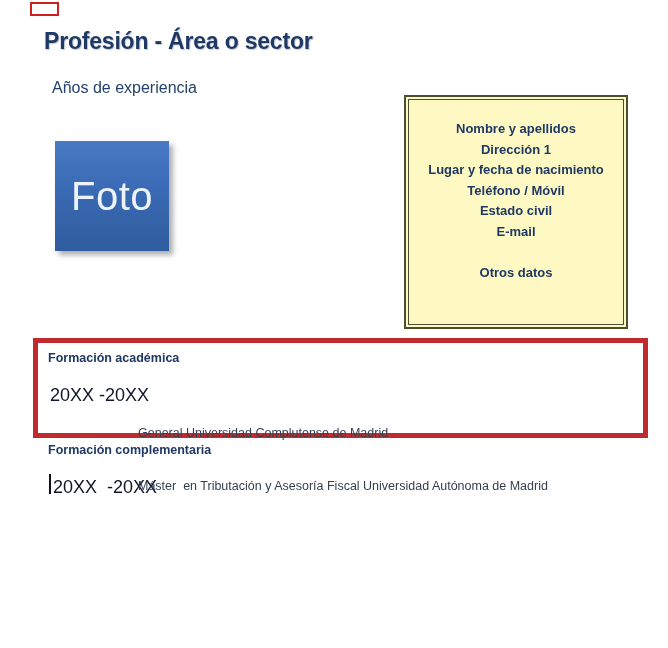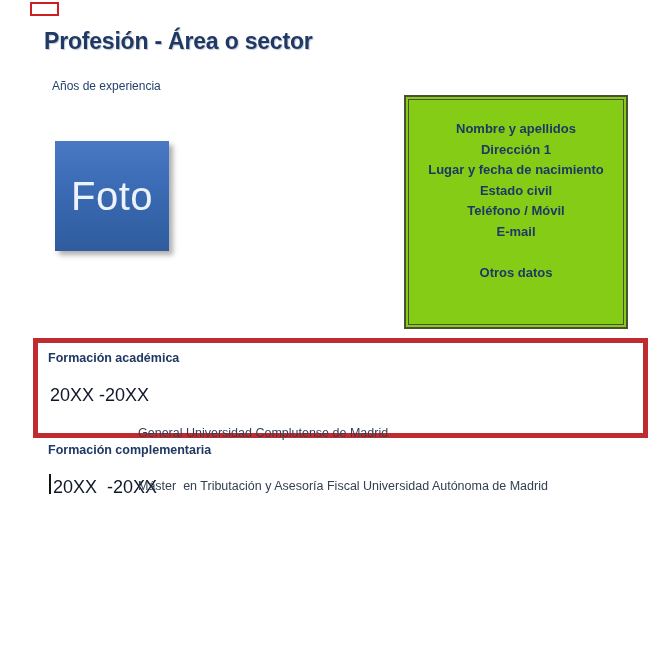--- a/index.html
+++ b/index.html
@@ -18,39 +18,39 @@
   
   .page-title{
     left:44px;top:28px;
     font-size:23px;font-weight:bold;color:#1F3864;
     letter-spacing:-0.2px;
     text-shadow:1px 1px 1px rgba(31,56,100,0.28);
     white-space:pre;
   }
   .experience-label{
     left:52px;top:79px;
-    font-size:12px;font-weight:500;color:#24426B;white-space:pre;
+    font-size:16px;font-weight:500;color:#24426B;white-space:pre;
   }
 
   
   .photo-box{
     left:55px;top:141px;width:114px;height:110px;
     background:linear-gradient(180deg,#4A79C4 0%,#3A6AB3 45%,#2F5C9E 100%);
     box-shadow:4px 4px 5px rgba(110,110,110,0.55);
     display:flex;align-items:center;justify-content:center;
   }
   .photo-label{
     color:#EDF3FB;font-size:40px;font-weight:400;letter-spacing:0.5px;
   }
 
   
   .contact-box{
     left:404px;top:95px;width:224px;height:234px;
     border:2px solid #4C5033;padding:2px;box-sizing:border-box;
-    background:#84cc16;
+    background:#fef9c3;
   }
   .contact-inner{
     width:100%;height:100%;box-sizing:border-box;
     border:1px solid #4C5033;
     padding-top:19px;text-align:center;
   }
   .contact-line{
     font-size:13px;font-weight:bold;color:#1F3864;
     line-height:20.5px;white-space:pre;
   }
@@ -98,22 +98,22 @@
 
 <div class="abs photo-box">
   <span class="photo-label">Foto</span>
 </div>
 
 <div class="abs contact-box">
   <div class="contact-inner">
     <div class="contact-line">Nombre y apellidos</div>
     <div class="contact-line">Dirección 1</div>
     <div class="contact-line">Lugar y fecha de nacimiento</div>
+    <div class="contact-line">Teléfono / Móvil</div>
     <div class="contact-line">Estado civil</div>
-    <div class="contact-line">Teléfono / Móvil</div>
     <div class="contact-line">E-mail</div>
     <div class="contact-blank"></div>
     <div class="contact-line">Otros datos</div>
   </div>
 </div>
 
 <div class="abs highlight-box"></div>
 
 <div class="abs section-heading heading-academic">Formación académica</div>
 <div class="abs period-label period-academic">20XX -20XX</div>

